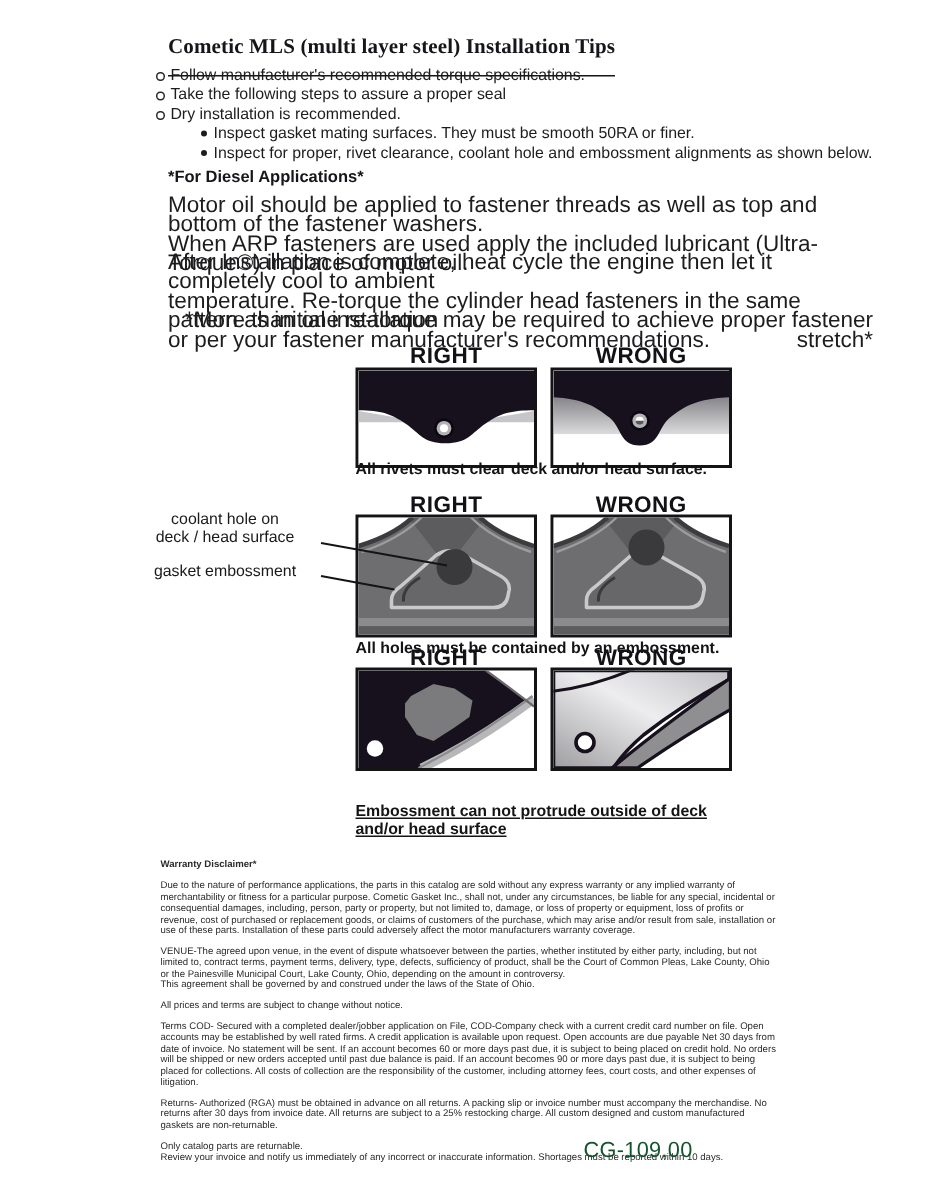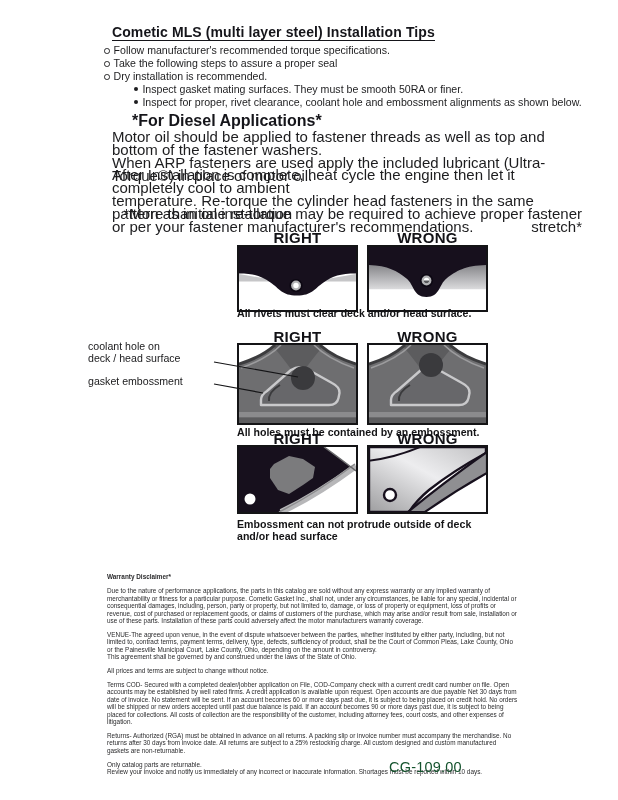--- a/index.html
+++ b/index.html
@@ -1,40 +1,40 @@
 <!DOCTYPE html>
 <html><head>
 <meta charset="utf-8">
 <style>
   html,body{margin:0;padding:0;background:#ffffff;}
   .page{position:relative;width:618px;height:800px;background:#ffffff;overflow:hidden;
         font-family:"Liberation Sans", sans-serif;color:#1d1d1f;}
   .abs{position:absolute;}
 
   .title{top:24px;left:112px;font-size:14px;font-weight:bold;color:#15151a;
-         border-bottom:1.6px solid #15151a;padding-bottom:0;letter-spacing:.1px;}
+         border-bottom:1.6px solid #15151a;padding-bottom:10px;letter-spacing:.1px;font-family:Liberation Serif, serif;}
 
   .tips{top:44px;left:104px;font-size:10.6px;line-height:13px;}
   .tip-row{display:flex;align-items:flex-start;}
   .o-dot{flex:0 0 auto;width:3.6px;height:3.6px;border:1px solid #2a2a2c;border-radius:50%;
          margin:4px 4px 0 0;}
   .f-dot{flex:0 0 auto;width:4.4px;height:4.4px;background:#1d1d1f;border-radius:50%;
          margin:4px 4px 0 0;}
   .tip-sub{margin-left:30px;}
 
-  .h-diesel{top:112px;left:112px;font-size:16px;font-weight:bold;color:#15151a;margin-left:20px;}
+  .h-diesel{top:112px;left:112px;font-size:11px;font-weight:bold;color:#15151a;}
   .para{left:112px;width:470px;font-size:15px;line-height:13px;white-space:pre-line;}
   .p1{top:130px;} .p2{top:168px;} .p3{top:207px;text-align:right;}
 
   .rw-label{width:121px;text-align:center;font-size:15px;color:#121216;letter-spacing:.3px;font-weight:bold;}
   .diag-box{border:2px solid #141416;background:#fff;line-height:0;}
   .diag-box svg{display:block;}
   .cap{left:237px;font-size:10.6px;font-weight:bold;line-height:11.5px;white-space:pre-line;color:#141416;}
 
-  .ann{width:124px;left:88px;text-align:left;font-size:10.6px;line-height:11.5px;
+  .ann{width:124px;left:88px;text-align:center;font-size:10.6px;line-height:11.5px;
        white-space:pre-line;color:#1a1a1c;}
 
   .legal{top:573px;left:107px;width:412px;font-size:6.4px;line-height:7.4px;color:#2b2b2d;}
   .legal .lg-h{font-weight:bold;margin-bottom:7px;}
   .legal p{margin:0 0 6.5px 0;white-space:pre-line;}
 
   .doc-code{top:759px;left:389px;font-size:14.5px;color:#14532d;letter-spacing:.2px;}
   .leader{pointer-events:none;}
 </style>
 </head>
@@ -181,21 +181,21 @@
             <stop offset="1" stop-color="#c2c2c4"></stop>
         </linearGradient>
       </defs>
       <rect width="117" height="65" fill="#ffffff"></rect>
       <path d="M0,0 H117 V6 Q84,24 60,43 Q47,54 40,65 H0 Z" fill="url(#gw3)" stroke="#17101d" stroke-width="2.4"></path>
       <path d="M-2,14 Q26,11 56,-2" fill="none" stroke="#17101d" stroke-width="2"></path>
       <path d="M39,65 Q73,37 118,5 L118,26 Q86,44 56,65 Z" fill="#8f8f92" stroke="#17101d" stroke-width="2.2"></path>
       <circle cx="21" cy="48" r="6" fill="#ffffff" stroke="#17101d" stroke-width="2.4"></circle>
     </svg>
   </div>
-  <div class="abs cap" style="top:519px;">Embossment can not protrude outside of deck
+  <div class="abs cap" style="top:536px;text-decoration:underline;">Embossment can not protrude outside of deck
 and/or head surface</div>
 
   <div class="abs legal">
     <div class="lg-h">Warranty Disclaimer*</div>
     <p>Due to the nature of performance applications, the parts in this catalog are sold without any express warranty or any implied warranty of merchantability or fitness for a particular purpose.  Cometic Gasket Inc., shall not, under any circumstances, be liable for any special, incidental or consequential damages, including, person, party or property, but not limited to, damage, or loss of property or equipment, loss of profits or revenue, cost of purchased or replacement goods, or claims of customers of the purchase, which may arise and/or result from sale, installation or use of these parts.  Installation of these parts could adversely affect the motor manufacturers warranty coverage.</p>
     <p>VENUE-The agreed upon venue, in the event of dispute whatsoever between the parties, whether instituted by either party, including, but not limited to, contract terms, payment terms, delivery, type, defects, sufficiency of product, shall be the Court of Common Pleas, Lake County, Ohio or the Painesville Municipal Court, Lake County, Ohio, depending on the amount in controversy.
 This agreement shall be governed by and construed under the laws of the State of Ohio.</p>
     <p>All prices and terms are subject to change without notice.</p>
     <p>Terms COD- Secured with a completed dealer/jobber application on File, COD-Company check with a current credit card number on file.  Open accounts may be established by well rated firms.  A credit application is available upon request.  Open accounts are due payable Net 30 days from date of invoice.  No statement will be sent.  If an account becomes 60 or more days past due, it is subject to being placed on credit hold.  No orders will be shipped or new orders accepted until past due balance is paid.  If an account becomes 90 or more days past due, it is subject to being placed for collections.  All costs of collection are the responsibility of the customer, including attorney fees, court costs, and other expenses of litigation.</p>
     <p>Returns- Authorized (RGA) must be obtained in advance on all returns.  A packing slip or invoice number must accompany the merchandise.  No returns after 30 days from invoice date.  All returns are subject to a 25% restocking charge.  All custom designed and custom manufactured gaskets are non-returnable.</p>

